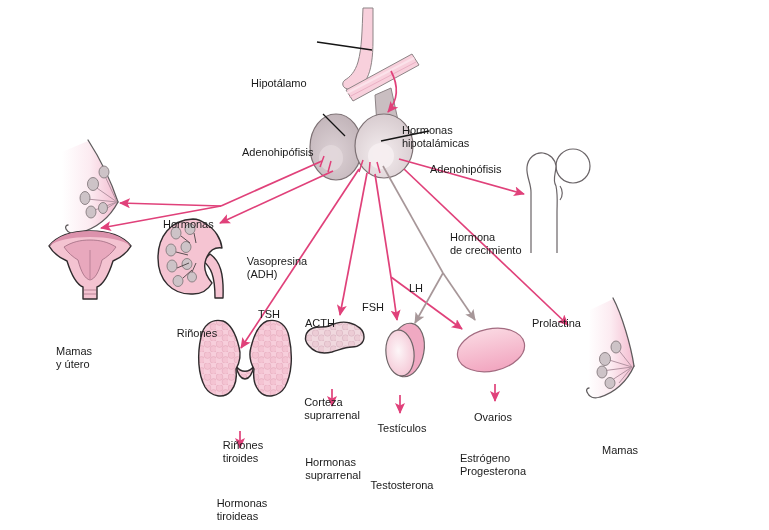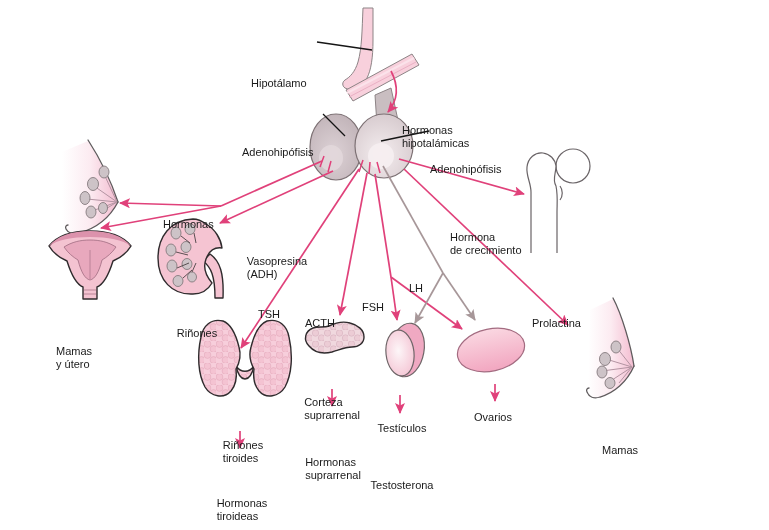--- a/index.html
+++ b/index.html
@@ -253,16 +253,20 @@
   <div>Hormonas</div>
   <div>suprarrenal</div>
 </div>
 
 <div class="lbl center" style="left:402px;top:382px"><span>Testículos</span></div>
 
 <div class="lbl center" style="left:402px;top:439px"><span>Testosterona</span></div>
 
 <div class="lbl center" style="left:493px;top:371px"><span>Ovarios</span></div>
 
+<div class="lbl center" style="left:493px;top:412px">
+  <div>Estrógeno</div>
+  <div>Progesterona</div>
+</div>
 
 <div class="lbl center" style="left:620px;top:404px"><span>Mamas</span></div>
 
 </div>
 
 </body></html>

